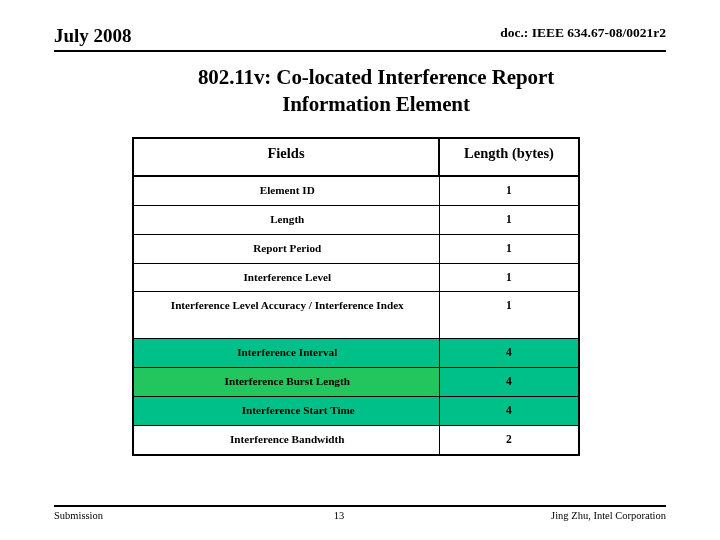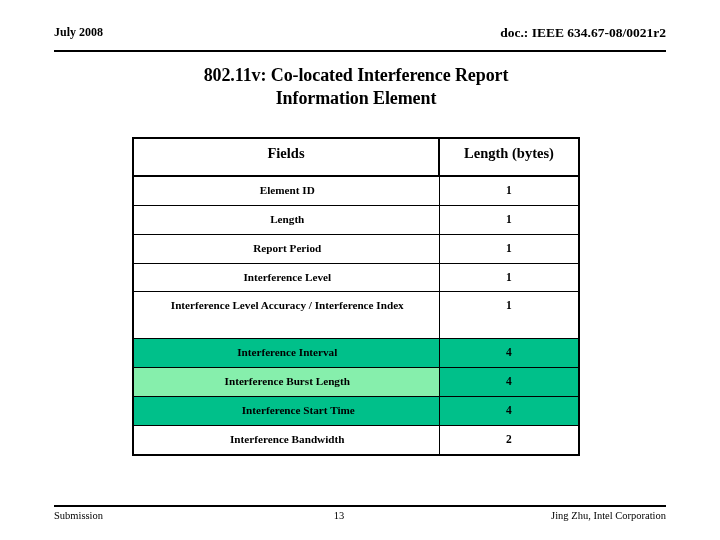--- a/index.html
+++ b/index.html
@@ -29,40 +29,40 @@
     left: 54px;
     top: 26px;
     width: 612px;
     height: 24px;
     border-bottom: 2.5px solid #000000;
     display: flex;
     align-items: flex-start;
     justify-content: space-between;
   }
   .hdr-date {
-    font-size: 12px;
+    font-size: 19px;
     font-weight: bold;
     line-height: 1.1;
     white-space: nowrap;
   }
   .hdr-doc {
     font-size: 13.5px;
     font-weight: bold;
     line-height: 1.1;
     white-space: nowrap;
   }
 
   
   .slide-title {
     position: absolute;
-    left: 32px;
+    left: 52px;
     top: 64px;
     width: 648px;
     text-align: center;
-    font-size: 18px;
+    font-size: 21px;
     font-weight: bold;
     line-height: 1.27;
     letter-spacing: -0.1px;
   }
   .title-line {
     display: block;
     white-space: nowrap;
   }
 
   
@@ -194,21 +194,21 @@
         </tr>
         <tr class="row-tall">
           <td class="field-cell">Interference Level Accuracy / Interference Index</td>
           <td class="len-cell">1</td>
         </tr>
         <tr class="row-highlight">
           <td class="field-cell" style="background: rgb(0, 192, 138);">Interference Interval</td>
           <td class="len-cell" style="background: rgb(0, 192, 138);">4</td>
         </tr>
         <tr class="row-highlight">
-          <td class="field-cell" style="background: #86efac;">Interference Burst Length</td>
+          <td class="field-cell" style="background: #22c55e;">Interference Burst Length</td>
           <td class="len-cell" style="background: rgb(0, 192, 138);">4</td>
         </tr>
         <tr class="row-highlight">
           <td class="field-cell" style="background: rgb(0, 192, 138); padding-left: 30px;">Interference Start Time</td>
           <td class="len-cell" style="background: rgb(0, 192, 138);">4</td>
         </tr>
         <tr>
           <td class="field-cell">Interference Bandwidth</td>
           <td class="len-cell">2</td>
         </tr>

